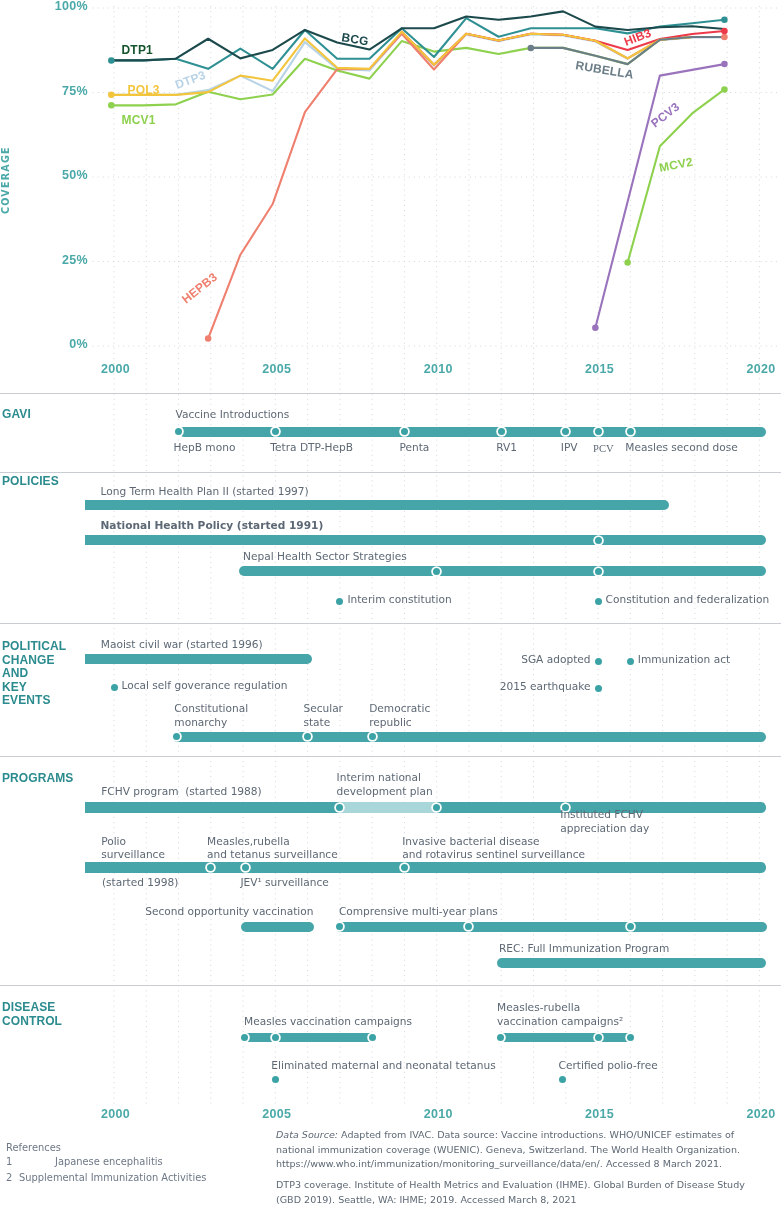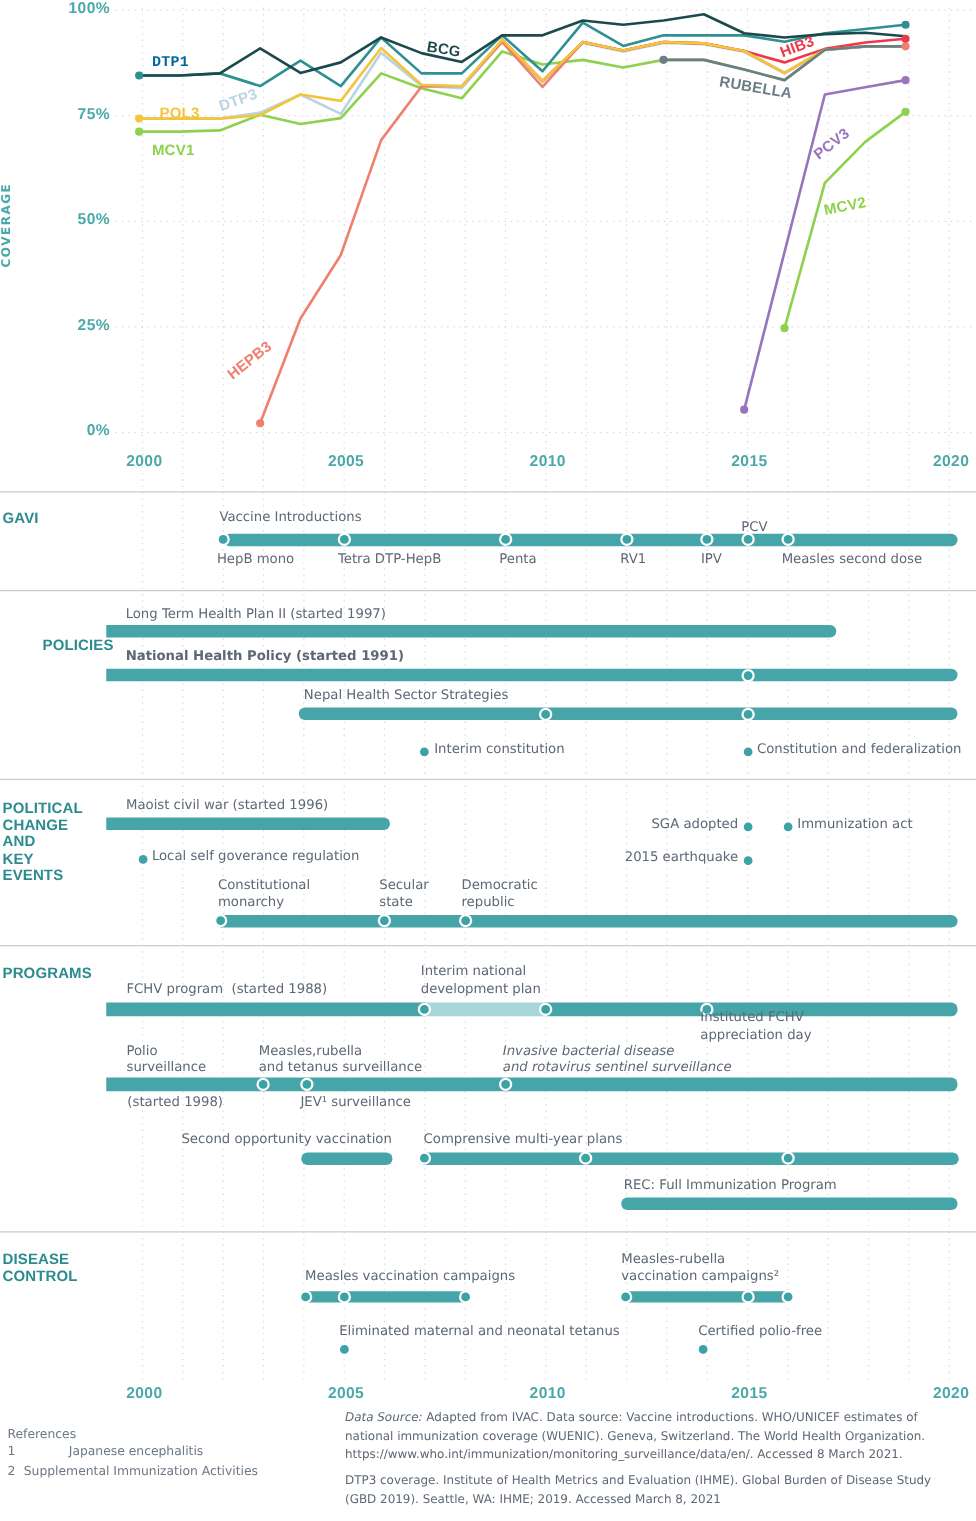--- a/index.html
+++ b/index.html
@@ -69,21 +69,21 @@
         <circle cx="111.3" cy="94.86600000000001" r="3.25" fill="#f2c53c"></circle>
         <circle cx="530.81" cy="47.884000000000015" r="3.25" fill="#6b7d87"></circle>
         <circle cx="111.3" cy="60.389999999999986" r="3.25" fill="#2f9093"></circle>
         <circle cx="724.4300000000001" cy="19.829999999999984" r="3.25" fill="#2f9093"></circle>
         <circle cx="595.35" cy="327.748" r="3.25" fill="#9a73bd"></circle>
         <circle cx="724.4300000000001" cy="64.108" r="3.25" fill="#9a73bd"></circle>
         <circle cx="627.62" cy="262.514" r="3.25" fill="#8ed14e"></circle>
         <circle cx="724.4300000000001" cy="89.45799999999997" r="3.25" fill="#8ed14e"></circle>
       </g>
     </svg>
-    <div class="slabel" style="left: 121.5px; top: 53.5px; color: #0369a1; transform-origin: 0px 0px; transform: rotate(0deg) translateY(-11px); font-family: Liberation Mono, monospace;">DTP1</div>
+    <div class="slabel" style="left: 121.5px; top: 53.5px; color: #14532d; transform-origin: 0px 0px; transform: rotate(0deg) translateY(-11px);">DTP1</div>
     <div class="slabel" style="left: 341px; top: 40.5px; color: rgb(28, 74, 76); transform-origin: 0px 0px; transform: rotate(9.5deg) translateY(-11px);">BCG</div>
     <div class="slabel" style="left: 127.5px; top: 94.3px; color: rgb(242, 197, 60); transform-origin: 0px 0px; transform: rotate(0deg) translateY(-11px);">POL3</div>
     <div class="slabel" style="left: 177px; top: 89px; color: rgb(185, 211, 230); transform-origin: 0px 0px; transform: rotate(-20deg) translateY(-11px);">DTP3</div>
     <div class="slabel" style="left: 121.5px; top: 124px; color: rgb(142, 209, 78); transform-origin: 0px 0px; transform: rotate(0deg) translateY(-11px);">MCV1</div>
     <div class="slabel" style="left: 185.5px; top: 303.5px; color: rgb(239, 128, 112); transform-origin: 0px 0px; transform: rotate(-38.5deg) translateY(-11px);">HEPB3</div>
     <div class="slabel" style="left: 574.5px; top: 69px; color: rgb(107, 125, 135); transform-origin: 0px 0px; transform: rotate(9.5deg) translateY(-11px);">RUBELLA</div>
     <div class="slabel" style="left: 625.5px; top: 45.5px; color: rgb(236, 58, 74); transform-origin: 0px 0px; transform: rotate(-21deg) translateY(-11px);">HIB3</div>
     <div class="slabel" style="left: 655px; top: 128px; color: rgb(154, 115, 189); transform-origin: 0px 0px; transform: rotate(-38deg) translateY(-11px);">PCV3</div>
     <div class="slabel" style="left: 659.5px; top: 171.5px; color: rgb(142, 209, 78); transform-origin: 0px 0px; transform: rotate(-11deg) translateY(-11px);">MCV2</div>
     <div class="ytick" style="left: 27px; width: 61px; top: 337px;">0%</div>
@@ -111,24 +111,24 @@
     <div class="mk" style="left: 497.74px; top: 428.3px; width: 7px; height: 7px;"></div>
     <div class="mk" style="left: 562.28px; top: 428.3px; width: 7px; height: 7px;"></div>
     <div class="mk" style="left: 594.55px; top: 428.3px; width: 7px; height: 7px;"></div>
     <div class="mk" style="left: 626.82px; top: 428.3px; width: 7px; height: 7px;"></div>
     <div class="lab" style="left: 175.54px; top: 408.3px;">Vaccine Introductions</div>
     <div class="lab" style="left: 173.54px; top: 440.5px;">HepB mono</div>
     <div class="lab" style="left: 270.35px; top: 440.5px;">Tetra DTP-HepB</div>
     <div class="lab" style="left: 399.43px; top: 440.5px;">Penta</div>
     <div class="lab" style="left: 496.24px; top: 440.5px;">RV1</div>
     <div class="lab" style="left: 560.78px; top: 440.5px;">IPV</div>
-    <div class="lab" style="left: 593.05px; top: 416px;">PCV</div>
+    <div class="lab" style="left: 593.05px; top: 442px; font-family: Liberation Serif, serif;">PCV</div>
     <div class="lab" style="left: 625.32px; top: 440.5px;">Measles second dose</div>
     <div class="sep" style="top: 472px;"></div>
-    <div class="sectlabel" style="top: 510px; margin-left: 32px;">POLICIES</div>
+    <div class="sectlabel" style="top: 475px;">POLICIES</div>
     <div class="bar" style="left: 85px; top: 500px; width: 584.044px; height: 10.4px; border-radius: 0px 5.2px 5.2px 0px;"></div>
     <div class="lab" style="left: 100.5px; top: 485px;">Long Term Health Plan II (started 1997)</div>
     <div class="bar" style="left: 85px; top: 535px; width: 680.854px; height: 10.4px; border-radius: 0px 5.2px 5.2px 0px;"></div>
     <div class="mk" style="left: 594.55px; top: 536.7px; width: 7px; height: 7px;"></div>
     <div class="lab" style="left: 100.5px; top: 519px; font-weight: bold;">National Health Policy (started 1991)</div>
     <div class="bar" style="left: 239.208px; top: 565.8px; width: 526.646px; height: 10.4px; border-radius: 5.2px;"></div>
     <div class="mk" style="left: 433.2px; top: 567.5px; width: 7px; height: 7px;"></div>
     <div class="mk" style="left: 594.55px; top: 567.5px; width: 7px; height: 7px;"></div>
     <div class="lab" style="left: 243.08px; top: 550px;">Nepal Health Sector Strategies</div>
     <div class="lab" style="top: 593px; left: 347.39px;">Interim constitution</div>
@@ -175,21 +175,21 @@
     <div class="lab" style="left: 560.28px; top: 772.2px; margin-top: 36px;">Instituted FCHV
 appreciation day</div>
     <div class="bar" style="left: 85px; top: 862.4px; width: 680.854px; height: 10.2px; border-radius: 0px 5.1px 5.1px 0px;"></div>
     <div class="mk" style="left: 207.31px; top: 864px; width: 7px; height: 7px;"></div>
     <div class="mk" style="left: 242.162px; top: 864px; width: 7px; height: 7px;"></div>
     <div class="mk" style="left: 400.93px; top: 864px; width: 7px; height: 7px;"></div>
     <div class="lab" style="left: 101.2px; top: 834.5px;">Polio
 surveillance</div>
     <div class="lab" style="left: 207.01px; top: 834.5px;">Measles,rubella
 and tetanus surveillance</div>
-    <div class="lab" style="left: 402.23px; top: 834.5px; font-style: italic;">Invasive bacterial disease
+    <div class="lab" style="left: 402.23px; top: 834.5px;">Invasive bacterial disease
 and rotavirus sentinel surveillance</div>
     <div class="lab" style="left: 101.9px; top: 876px;">(started 1998)</div>
     <div class="lab" style="left: 240.38px; top: 876px;">JEV¹ surveillance</div>
     <div class="bar" style="left: 241.466px; top: 921.7px; width: 72.6075px; height: 10.2px; border-radius: 5.1px;"></div>
     <div class="bar" style="left: 335.049px; top: 921.7px; width: 432.418px; height: 10.2px; border-radius: 5.1px;"></div>
     <div class="mk" style="left: 336.39px; top: 923.3px; width: 7px; height: 7px;"></div>
     <div class="mk" style="left: 465.47px; top: 923.3px; width: 7px; height: 7px;"></div>
     <div class="mk" style="left: 626.82px; top: 923.3px; width: 7px; height: 7px;"></div>
     <div class="lab" style="left: 145.18px; top: 905.2px;">Second opportunity vaccination</div>
     <div class="lab" style="left: 338.89px; top: 905.2px;">Comprensive multi-year plans</div>

